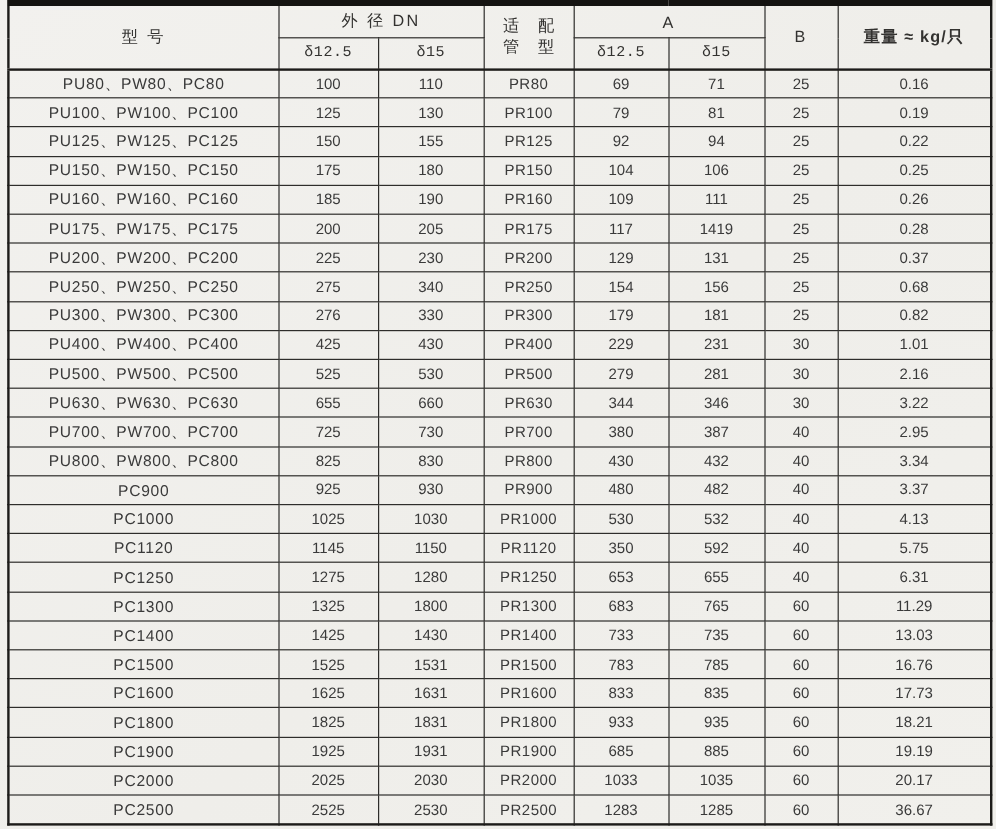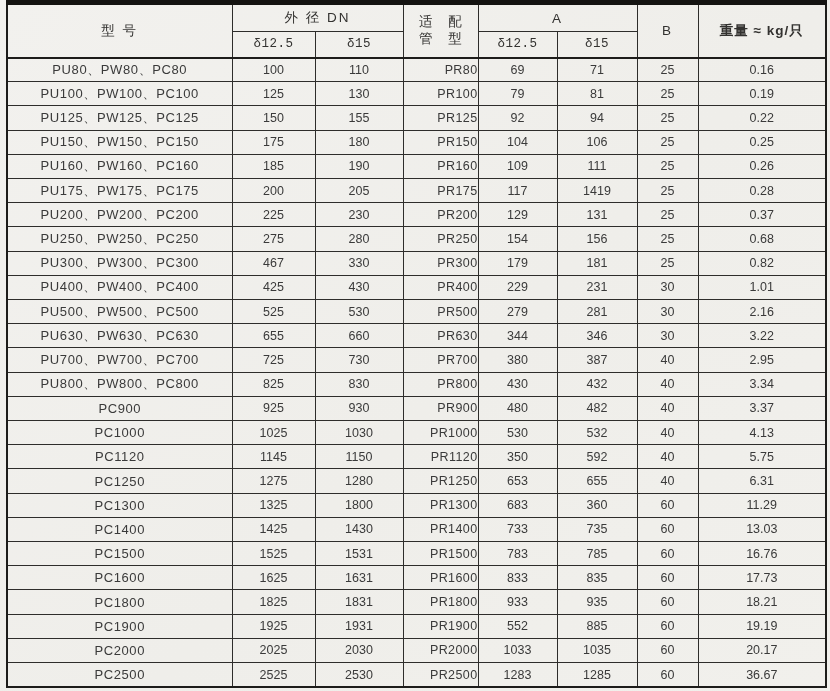--- a/index.html
+++ b/index.html
@@ -59,21 +59,21 @@
   thead { border-bottom: 2px solid #1d1c1a; }
   th.adapter span { display: block; line-height: 1.25; letter-spacing: 6px; text-indent: 6px; }
   tbody td {
     font-size: 12.5px;
     color: #3a3a3a;
   }
   tbody td.model {
     font-size: 13px;
     letter-spacing: 0.6px;
   }
-  tbody td.pipe { letter-spacing: 0.4px; text-align: right; }
+  tbody td.pipe { letter-spacing: 0.4px; }
   tbody tr { height: 24px; }
 </style>
 </head>
 <body>
 
 <div class="sheet">
   <table class="spec">
     <colgroup>
       <col style="width:225px">
       <col style="width:83px">
@@ -177,31 +177,31 @@
     <td class="pipe">PR200</td>
     <td>129</td>
     <td>131</td>
     <td>25</td>
     <td>0.37</td>
   </tr>
 
   <tr>
     <td class="model">PU250、PW250、PC250</td>
     <td>275</td>
-    <td>280</td>
+    <td>340</td>
     <td class="pipe">PR250</td>
     <td>154</td>
     <td>156</td>
     <td>25</td>
     <td>0.68</td>
   </tr>
 
   <tr>
     <td class="model">PU300、PW300、PC300</td>
-    <td>467</td>
+    <td>276</td>
     <td>330</td>
     <td class="pipe">PR300</td>
     <td>179</td>
     <td>181</td>
     <td>25</td>
     <td>0.82</td>
   </tr>
 
   <tr>
     <td class="model">PU400、PW400、PC400</td>
@@ -301,21 +301,21 @@
     <td>40</td>
     <td>6.31</td>
   </tr>
 
   <tr>
     <td class="model">PC1300</td>
     <td>1325</td>
     <td>1800</td>
     <td class="pipe">PR1300</td>
     <td>683</td>
-    <td>360</td>
+    <td>765</td>
     <td>60</td>
     <td>11.29</td>
   </tr>
 
   <tr>
     <td class="model">PC1400</td>
     <td>1425</td>
     <td>1430</td>
     <td class="pipe">PR1400</td>
     <td>733</td>
@@ -355,21 +355,21 @@
     <td>935</td>
     <td>60</td>
     <td>18.21</td>
   </tr>
 
   <tr>
     <td class="model">PC1900</td>
     <td>1925</td>
     <td>1931</td>
     <td class="pipe">PR1900</td>
-    <td>552</td>
+    <td>685</td>
     <td>885</td>
     <td>60</td>
     <td>19.19</td>
   </tr>
 
   <tr>
     <td class="model">PC2000</td>
     <td>2025</td>
     <td>2030</td>
     <td class="pipe">PR2000</td>

